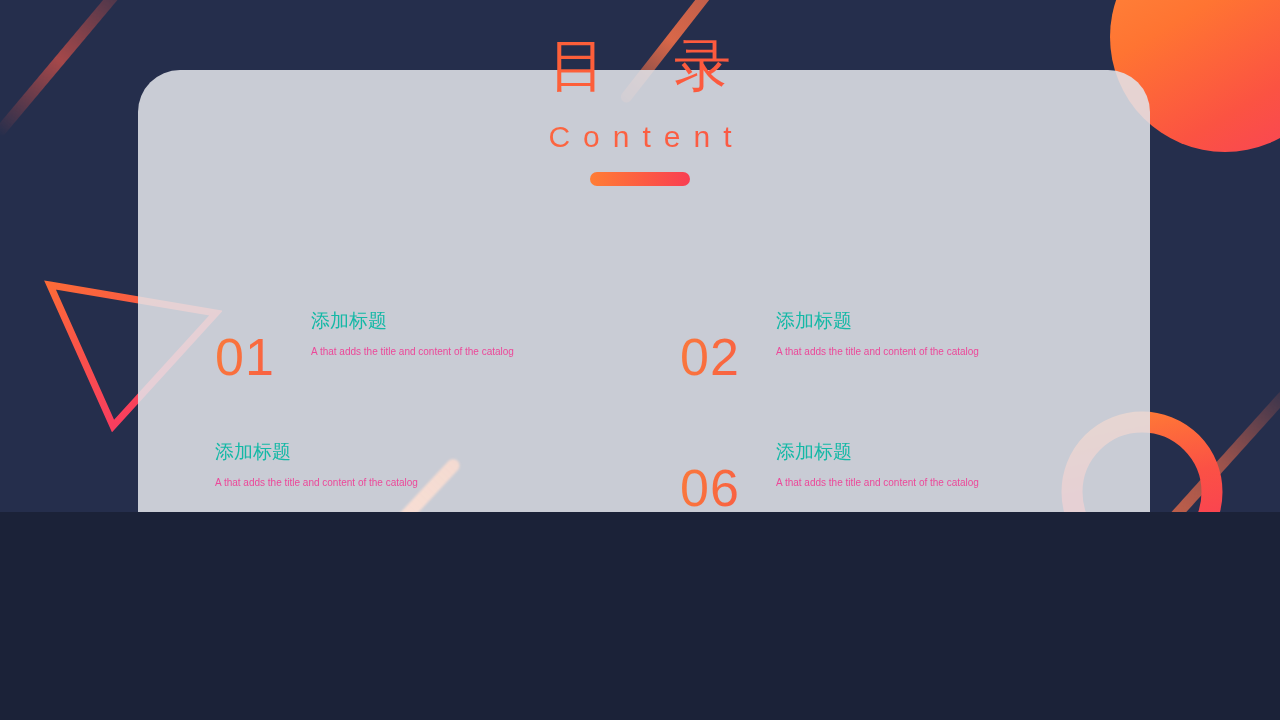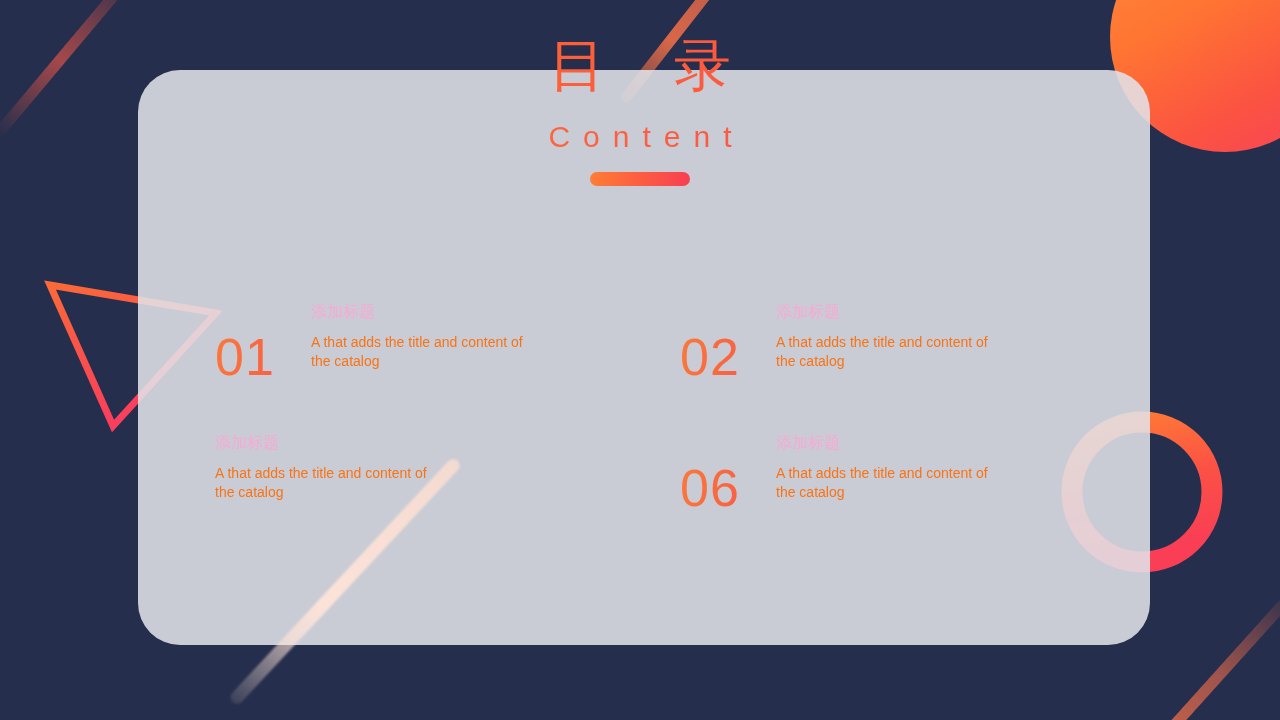--- a/index.html
+++ b/index.html
@@ -4,21 +4,21 @@
 <title>Content Slide</title>
 <style>
   html, body {
     margin: 0;
     padding: 0;
     background: #1b2238;
   }
   #slide {
     position: relative;
     width: 1280px;
-    height: 720px;
+    height: 512px;
     overflow: hidden;
     background: #252e4c;
     font-family: "Liberation Sans", "DejaVu Sans", sans-serif;
   }
 
   
   .deco { position: absolute; pointer-events: none; }
 
   
   #circle-topright {
@@ -141,30 +141,31 @@
     letter-spacing: 1px;
     background: linear-gradient(105deg, #fa7a3c 0%, #f9683f 45%, #f8504e 100%);
     -webkit-background-clip: text;
     background-clip: text;
     -webkit-text-fill-color: transparent;
     color: #f8654a;
     margin-top: 31px;
   }
   .item-body { flex: 1 1 auto; padding-top: 2px; }
   .item-title {
-    font-size: 16px;
+    font-size: 19px;
     line-height: 1.2;
-    color: #f9a8d4;
+    color: #14b8a6;
     font-weight: 400;
     margin-bottom: 12px;
+    margin-top: 8px;
   }
   .item-desc {
-    font-size: 14px;
+    font-size: 10px;
     line-height: 1.33;
-    color: #f97316;
+    color: #ec4899;
     max-width: 212px;
   }
 </style>
 </head>
 <body>
 
 <div id="slide">
 
   <div class="deco" id="circle-topright"></div>
 

